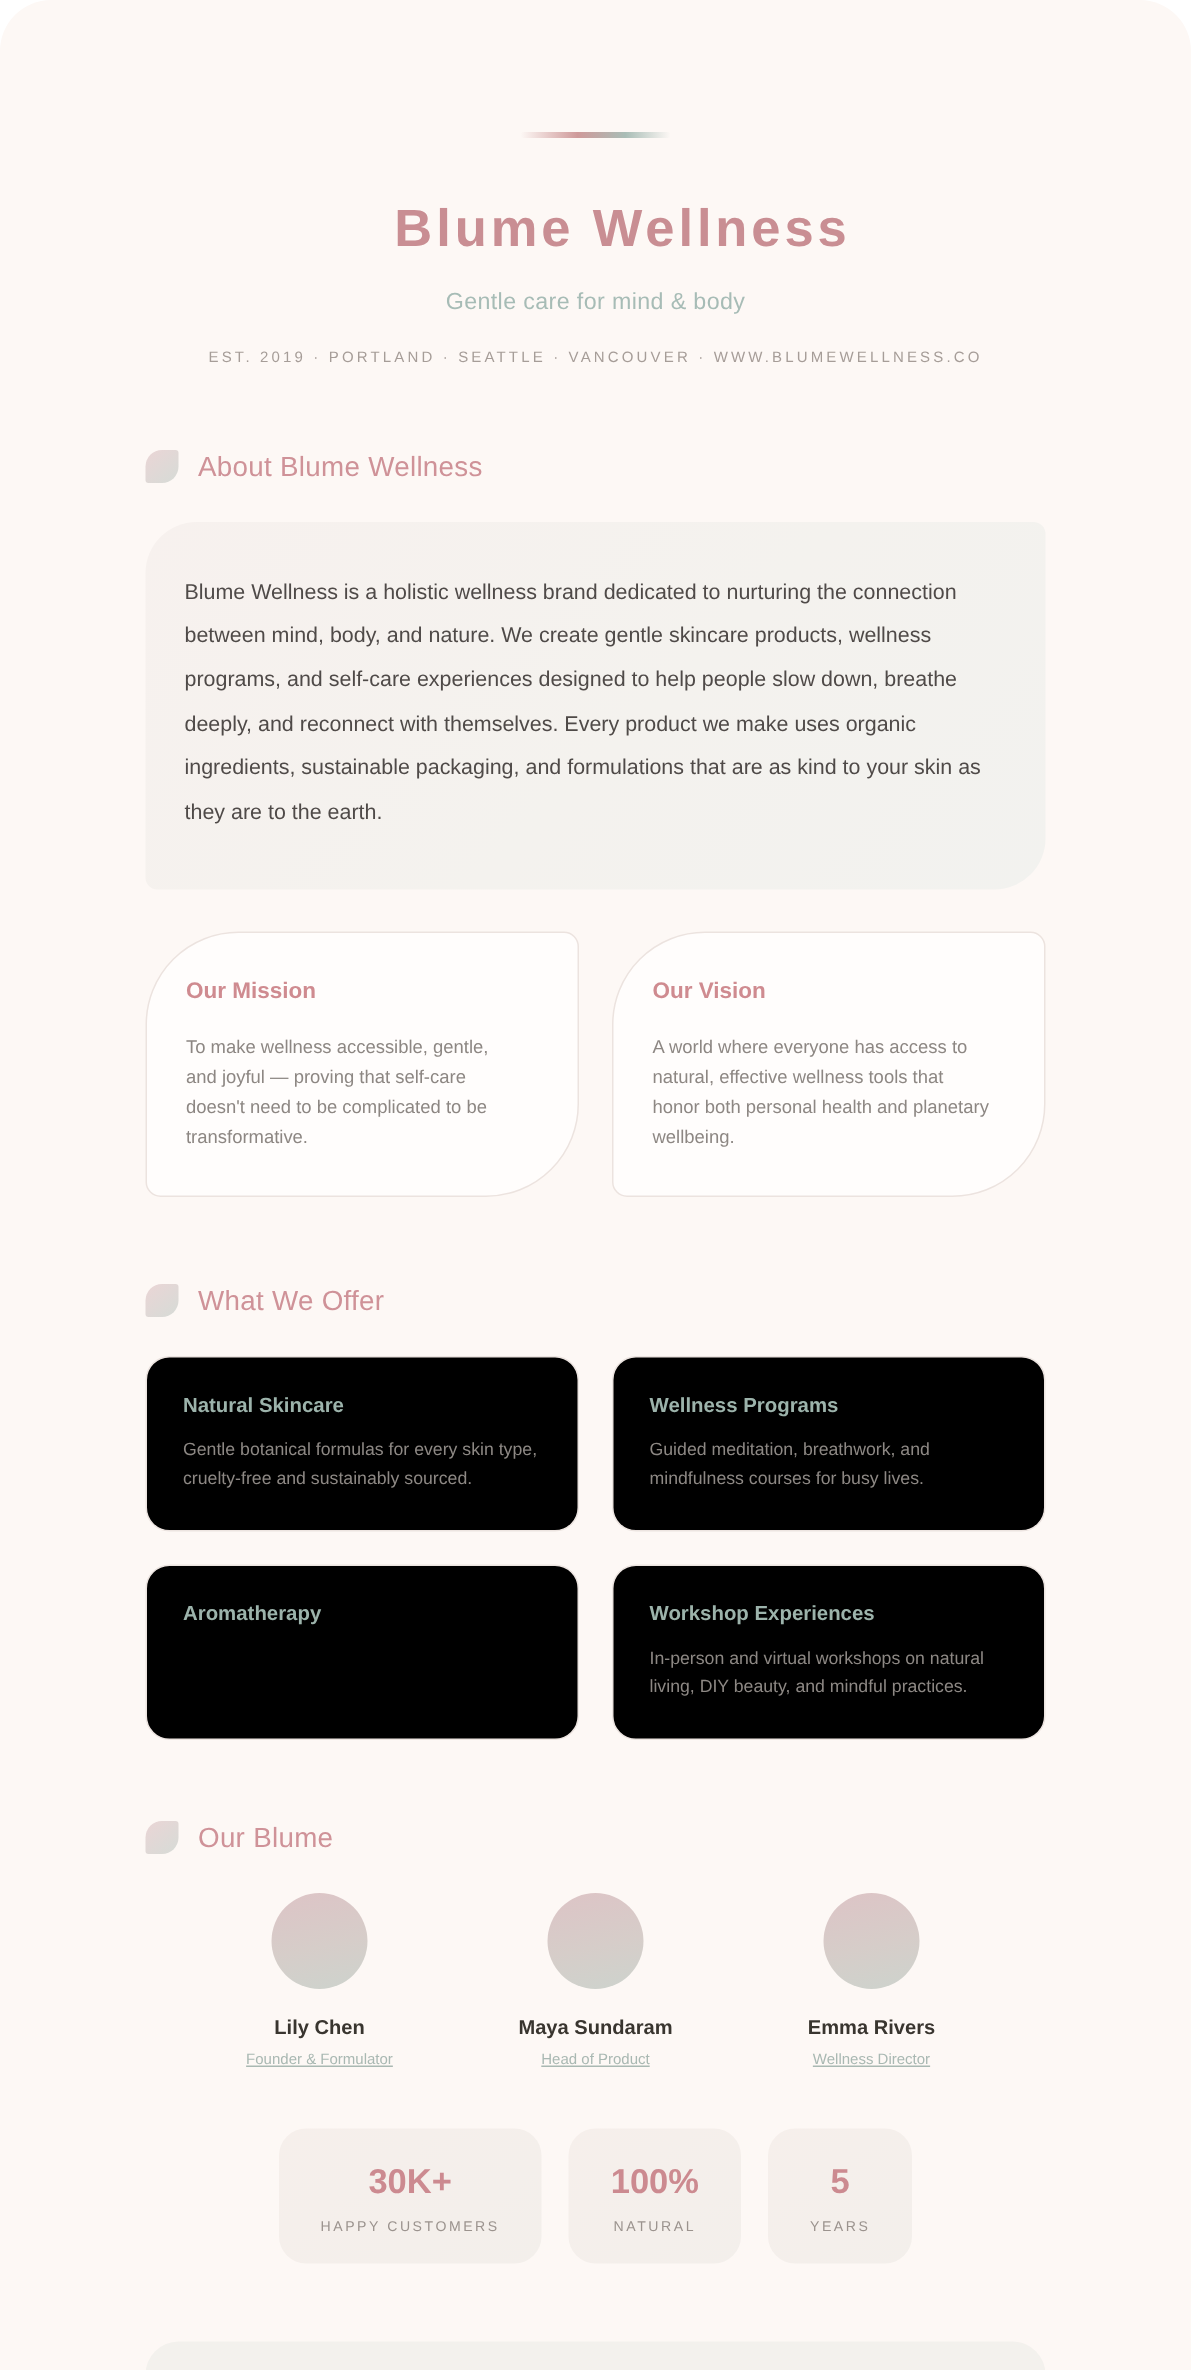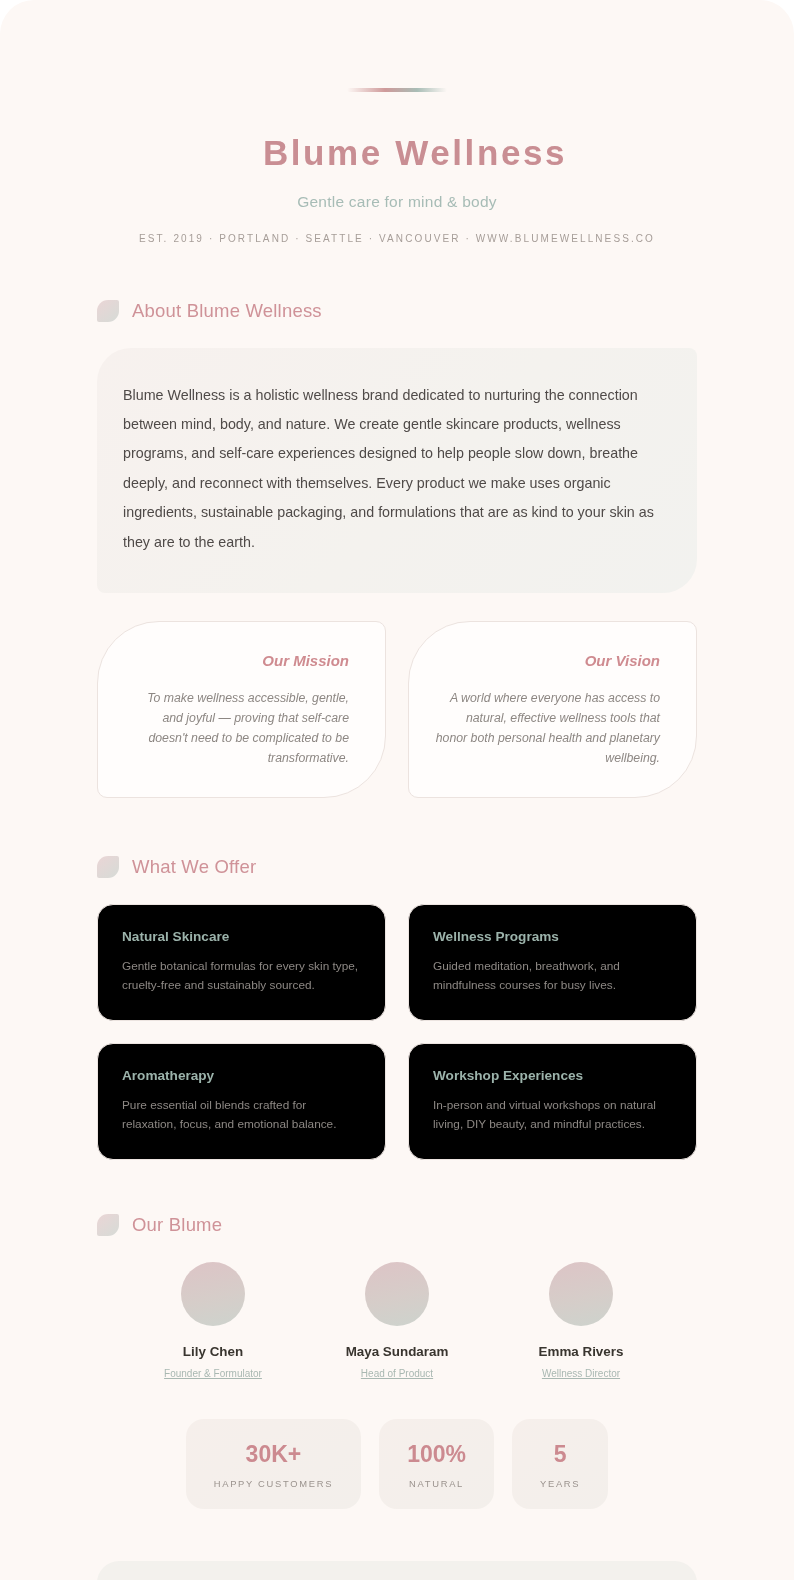--- a/index.html
+++ b/index.html
@@ -102,22 +102,21 @@
     gap: 22px;
     margin: 28px 97px 0 97px;
   }
 
   .mv-card {
     flex: 1;
     background: #fffdfc;
     border: 1px solid #ece3df;
     border-radius: 62px 10px 62px 10px;
     padding: 30px 36px 28px 26px;
-    text-align: right;
-    font-style: italic;
+    text-align: left;
   }
 
   .mv-title {
     font-size: 15px;
     font-weight: bold;
     color: #cf8b90;
     margin-bottom: 16px;
   }
 
   .mv-body {
@@ -271,21 +270,20 @@
       <div class="svc-card">
         <div class="svc-title">Natural Skincare</div>
         <div class="svc-body">Gentle botanical formulas for every skin type, cruelty-free and sustainably sourced.</div>
       </div>
       <div class="svc-card">
         <div class="svc-title">Wellness Programs</div>
         <div class="svc-body">Guided meditation, breathwork, and mindfulness courses for busy lives.</div>
       </div>
       <div class="svc-card">
         <div class="svc-title">Aromatherapy</div>
-        <div class="svc-body">Pure essential oil blends crafted for relaxation, focus, and emotional balance.</div>
       </div>
       <div class="svc-card">
         <div class="svc-title">Workshop Experiences</div>
         <div class="svc-body">In-person and virtual workshops on natural living, DIY beauty, and mindful practices.</div>
       </div>
     </div>
   </div>
 
   <div class="team-wrap">
     <div class="section-head">

